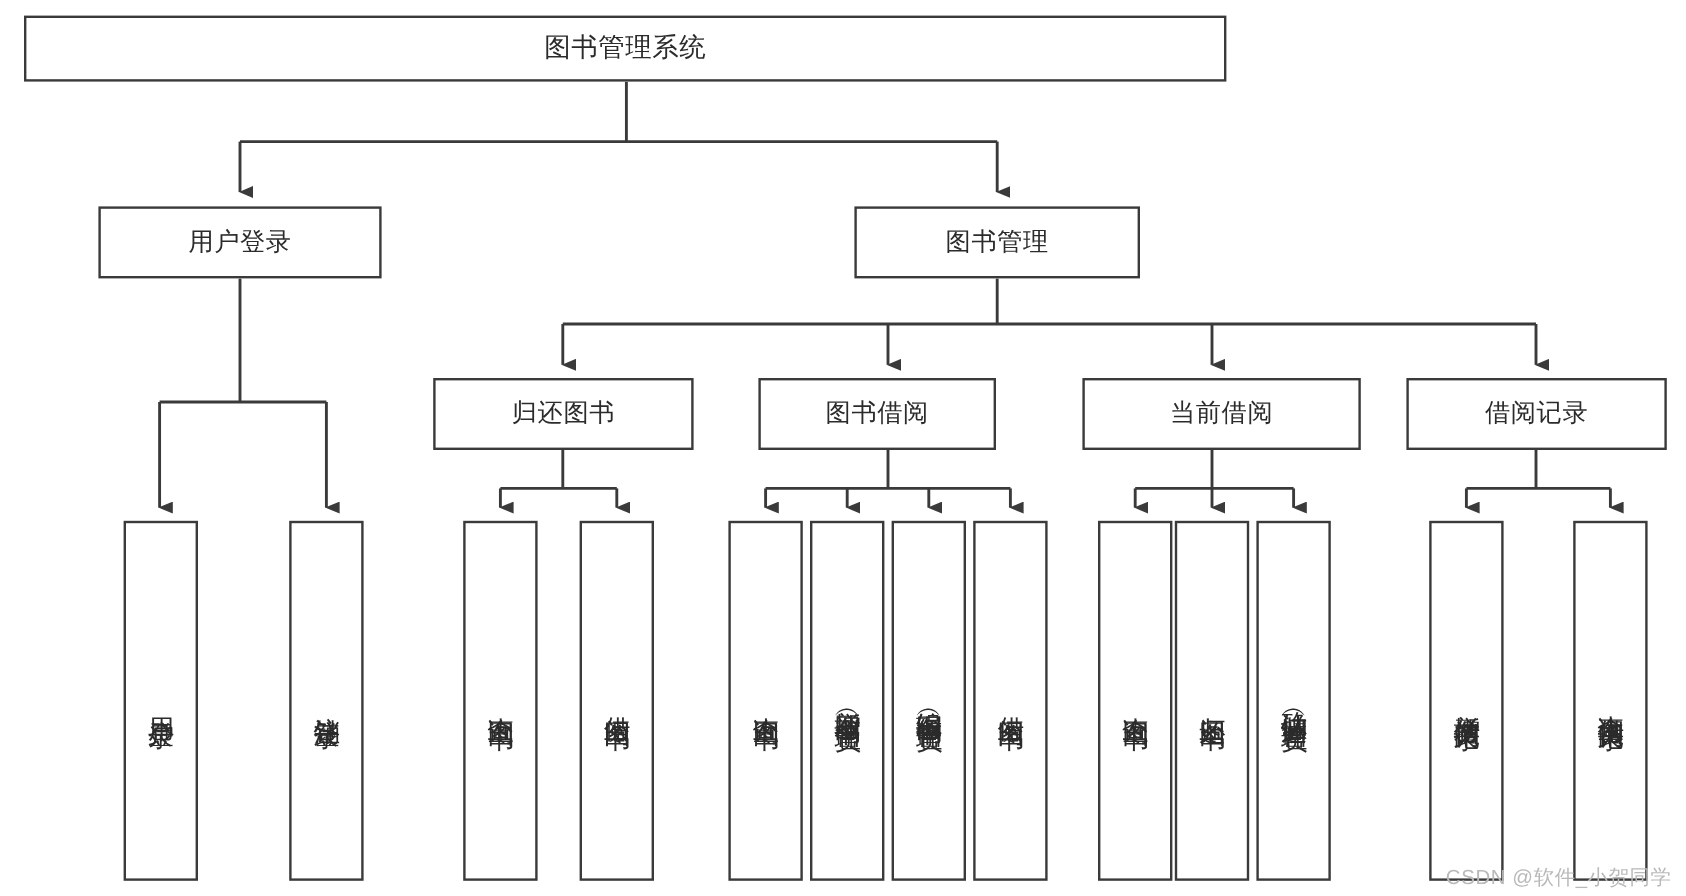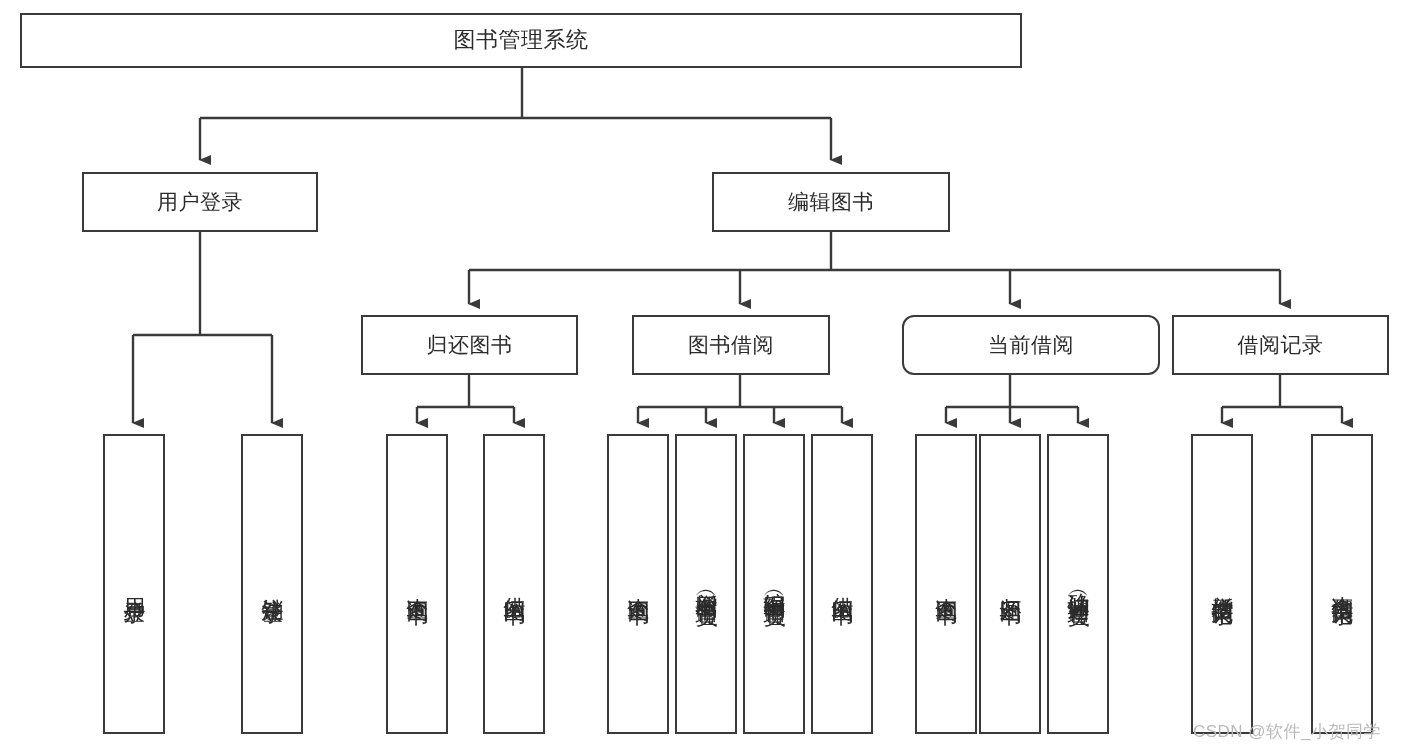--- a/index.html
+++ b/index.html
@@ -44,21 +44,21 @@
   .node.vertical .node-label {
     writing-mode: vertical-rl;
     text-orientation: upright;
     font-size: 22px;
     line-height: 1.22;
     letter-spacing: 2px;
   }
   .node.root .node-label { font-size: 22px; }
   .watermark {
     position: absolute;
-    right: 24px;
+    right: 12px;
     bottom: 4px;
     font-size: 17px;
     color: #b9b9b9;
     white-space: nowrap;
     letter-spacing: 0.5px;
   }
 </style>
 </head>
 <body>
 
@@ -115,30 +115,30 @@
   </svg>
 
   <div class="node root" style="left:20px; top:13px; width:1002px; height:55px;">
     <span class="node-label">图书管理系统</span>
   </div>
 
   <div class="node" style="left:82px; top:172px; width:236px; height:60px;">
     <span class="node-label">用户登录</span>
   </div>
   <div class="node" style="left:712px; top:172px; width:238px; height:60px;">
-    <span class="node-label">编辑图书</span>
+    <span class="node-label">图书管理</span>
   </div>
 
   <div class="node" style="left:361px; top:315px; width:217px; height:60px;">
     <span class="node-label">归还图书</span>
   </div>
   <div class="node" style="left:632px; top:315px; width:198px; height:60px;">
     <span class="node-label">图书借阅</span>
   </div>
-  <div class="node" style="left:902px; top:315px; width:258px; height:60px;border-radius:12px;">
+  <div class="node" style="left:902px; top:315px; width:232px; height:60px;">
     <span class="node-label">当前借阅</span>
   </div>
   <div class="node" style="left:1172px; top:315px; width:217px; height:60px;align-items:center;">
     <span class="node-label">借阅记录</span>
   </div>
 
   <div class="node vertical" style="left:103px; top:434px; width:62px; height:300px;">
     <span class="node-label">用户登录</span>
   </div>
   <div class="node vertical" style="left:241px; top:434px; width:62px; height:300px;">

